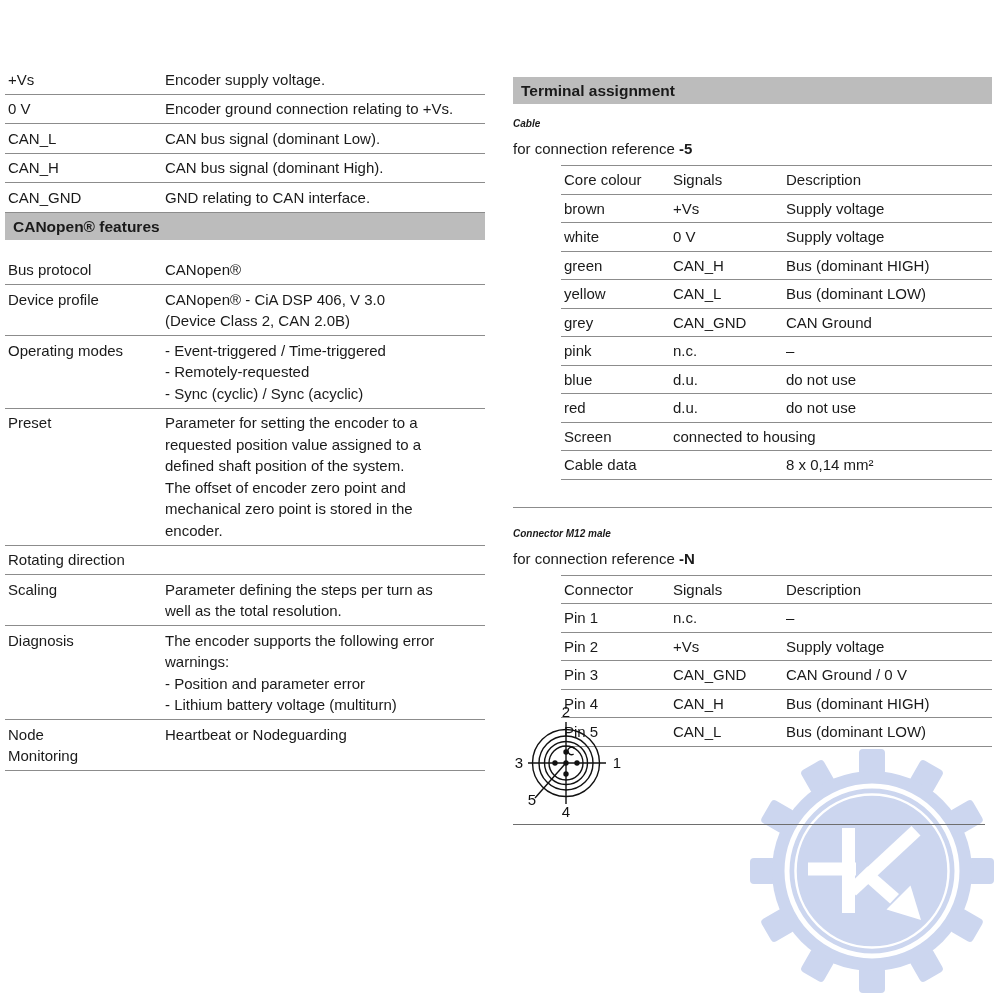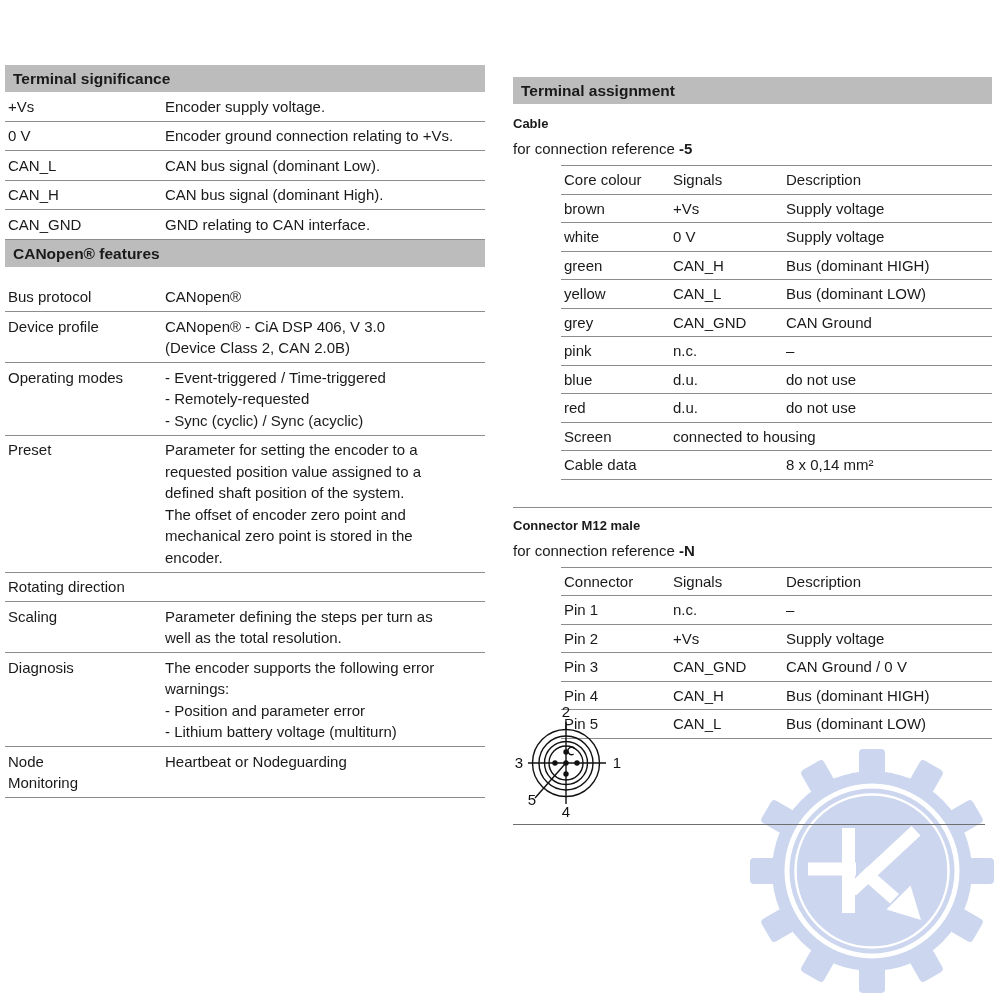--- a/index.html
+++ b/index.html
@@ -22,21 +22,21 @@
   .kv-row{
     display:grid;grid-template-columns:160px 1fr;
     border-bottom:1.6px solid #8c8c8c;
     padding:3.5px 0 3.5px 0;
   }
   .kv-row .term{padding-left:3px;white-space:pre-line;}
   .kv-row .desc{white-space:pre-line;}
   #canopen-table{margin-top:16px;}
   #canopen-bar{}
   
-  .sub-heading{font-weight:bold;font-size:13px;margin-top:10px;line-height:20px;}
+  .sub-heading{font-weight:bold;font-size:10px;margin-top:10px;line-height:20px;font-style:italic;}
   .sub-note{margin-top:5px;line-height:20px;}
   .sub-note b{font-weight:bold;}
   .data-table{margin-top:6px;border-top:1.6px solid #8c8c8c;margin-left:48px;}
   .data-row{
     display:grid;grid-template-columns:109px 113px 1fr;
     border-bottom:1.6px solid #8c8c8c;
     padding:3px 0 3.5px 3px;line-height:21px;
     white-space:nowrap;
   }
   .data-row .c3{overflow:visible;}
@@ -47,21 +47,20 @@
   
   #bottom-rule{left:513px;top:824px;width:472px;height:0;border-top:1.6px solid #6e6e6e;z-index:2;}
   
   #watermark{left:742px;top:742px;width:260px;height:258px;z-index:0;}
 </style>
 </head>
 <body>
 
 <div class="layer" id="left-col">
 
-  <div class="section-bar">Terminal significance</div>
 
   <div id="terminal-significance-table">
 
       <div class="kv-row">
         <div class="term">+Vs</div>
         <div class="desc">Encoder supply voltage.</div>
       </div>
 
       <div class="kv-row">
         <div class="term">0 V</div>
@@ -215,21 +214,21 @@
 
         <div class="data-row">
           <div class="c1">Cable data</div>
           <div class="c2"></div>
           <div class="c3">8 x 0,14 mm²</div>
         </div>
       </div>
   </div>
 
   <div id="connector-section">
-    <div class="sub-heading" style="margin-top:4px">Connector M12 male</div>
+    <div class="sub-heading" style="margin-top:12px">Connector M12 male</div>
     <div class="sub-note"><span>for connection reference </span><b>-N</b></div>
 
     <div class="data-table">
       <div class="data-row">
         <div class="c1">Connector</div>
         <div class="c2">Signals</div>
         <div class="c3">Description</div>
       </div>
       <div>
 

